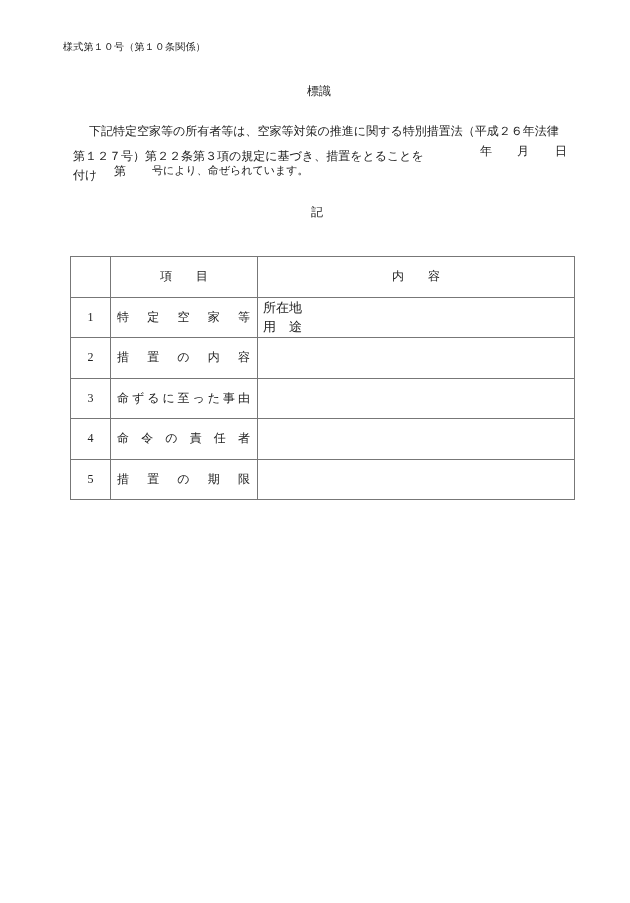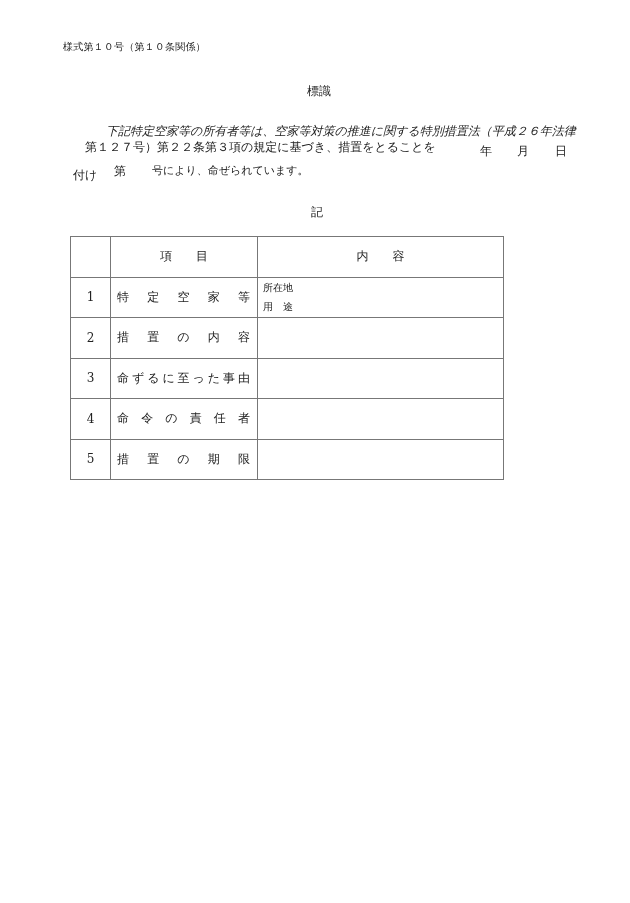--- a/index.html
+++ b/index.html
@@ -25,36 +25,37 @@
       left: 0; width: 630px; top: 83px;
       text-align: center;
       font-size: 12px;
       padding-left: 4px;
     }
     .para {
       left: 73px; width: 500px;
       font-size: 12px;
       line-height: 20px;
     }
-    .para-line1 { top: 121px; left: 106px; font-style: italic; }
-    .para-line2 { top: 137px; margin-left: 12px; }
+    .para-line1 { top: 121px; left: 89px; }
+    .para-line2 { top: 146px; }
     .para-line3 { top: 165px; }
     .ki-label {
       left: 0; width: 630px; top: 204px;
       text-align: center;
       font-size: 12px;
       padding-left: 2px;
     }
     table.notice-table {
       position: absolute;
-      left: 70px; top: 236px;
-      width: 434px;
+      left: 70px; top: 256px;
+      width: 505px;
       border-collapse: collapse;
       font-size: 12px;
       table-layout: fixed;
+      font-family: Liberation Serif, serif;
     }
     table.notice-table td {
       border: 1px solid #777777;
       padding: 0;
       height: 39.5px;
       vertical-align: middle;
     }
     td.col-no { width: 39px; text-align: center; }
     td.col-item { width: 146px; }
     td.col-content { }
@@ -62,21 +63,21 @@
       text-align: center;
     }
     .spread {
       display: flex;
       justify-content: space-between;
       padding: 0 7px 0 6px;
     }
     .content-lines {
       padding-left: 5px;
       line-height: 19px;
-      font-size: 10px;
+      font-size: 13px;
     }
   </style>
 </head>
 <body>
 
 <div class="abs form-number">様式第１０号（第１０条関係）</div>
 <div class="abs doc-title">標識</div>
 
 <div class="abs para para-line1">下記特定空家等の所有者等は、空家等対策の推進に関する特別措置法（平成２６年法律</div>
 <div class="abs para para-line2">

